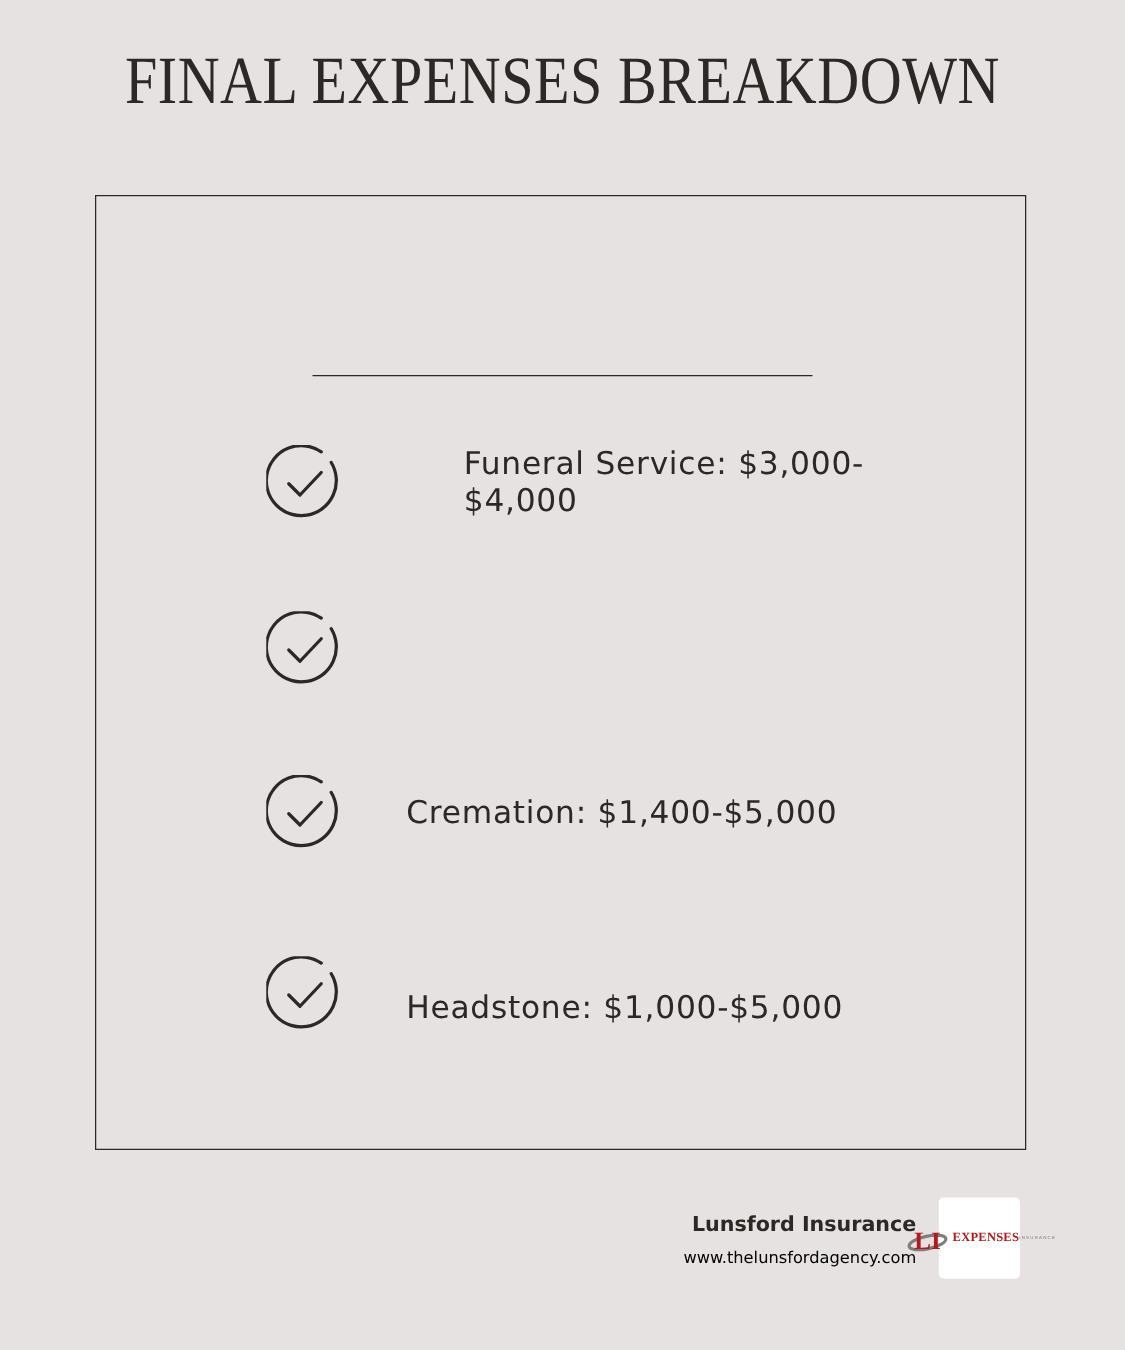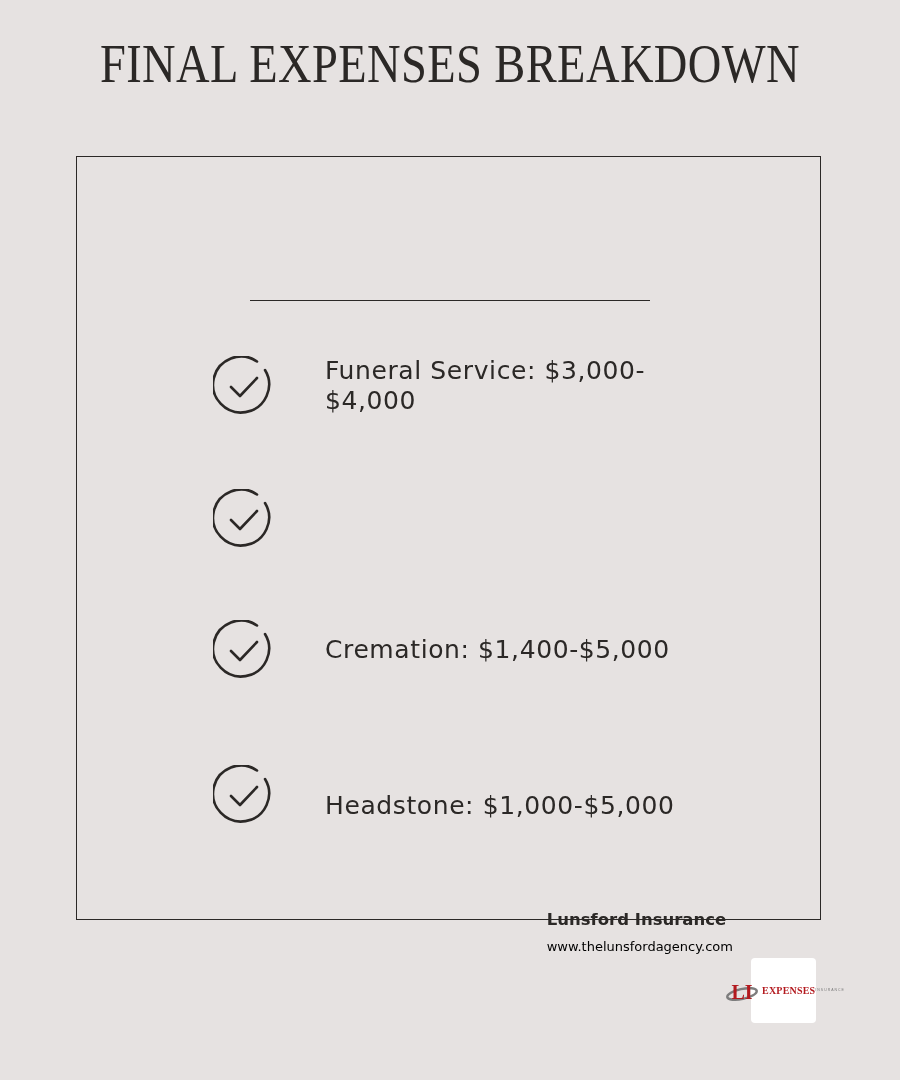--- a/index.html
+++ b/index.html
@@ -65,34 +65,35 @@
     }
     .item-label {
       margin-left: 52px;
       font-family: "DejaVu Sans", sans-serif;
       font-size: 25px;
       line-height: 30px;
       letter-spacing: 0.6px;
       color: #2b2826;
       width: 360px;
     }
-    .item-1 { top: 356px; }
+    .item-1 { top: 356px; gap: 46px; }
     .item-1 .item-label { margin-top: 0; }
     .item-2 { top: 489px; }
     .item-3 { top: 620px; }
     .item-4 { top: 765px; }
     .item-2 .item-label,
     .item-3 .item-label,
     .item-4 .item-label { width: 400px; }
     .item-4 .item-label { margin-top: 22px; }
 
     .brand {
       position: absolute;
       right: 167px;
-      top: 908px;
+      top: 968px;
+      text-align: right;
     }
     .brand-name {
       font-family: "DejaVu Sans", sans-serif;
       font-weight: bold;
       font-size: 16.5px;
       line-height: 24px;
       color: #2b2826;
     }
     .brand-url {
       font-family: "DejaVu Sans", sans-serif;

